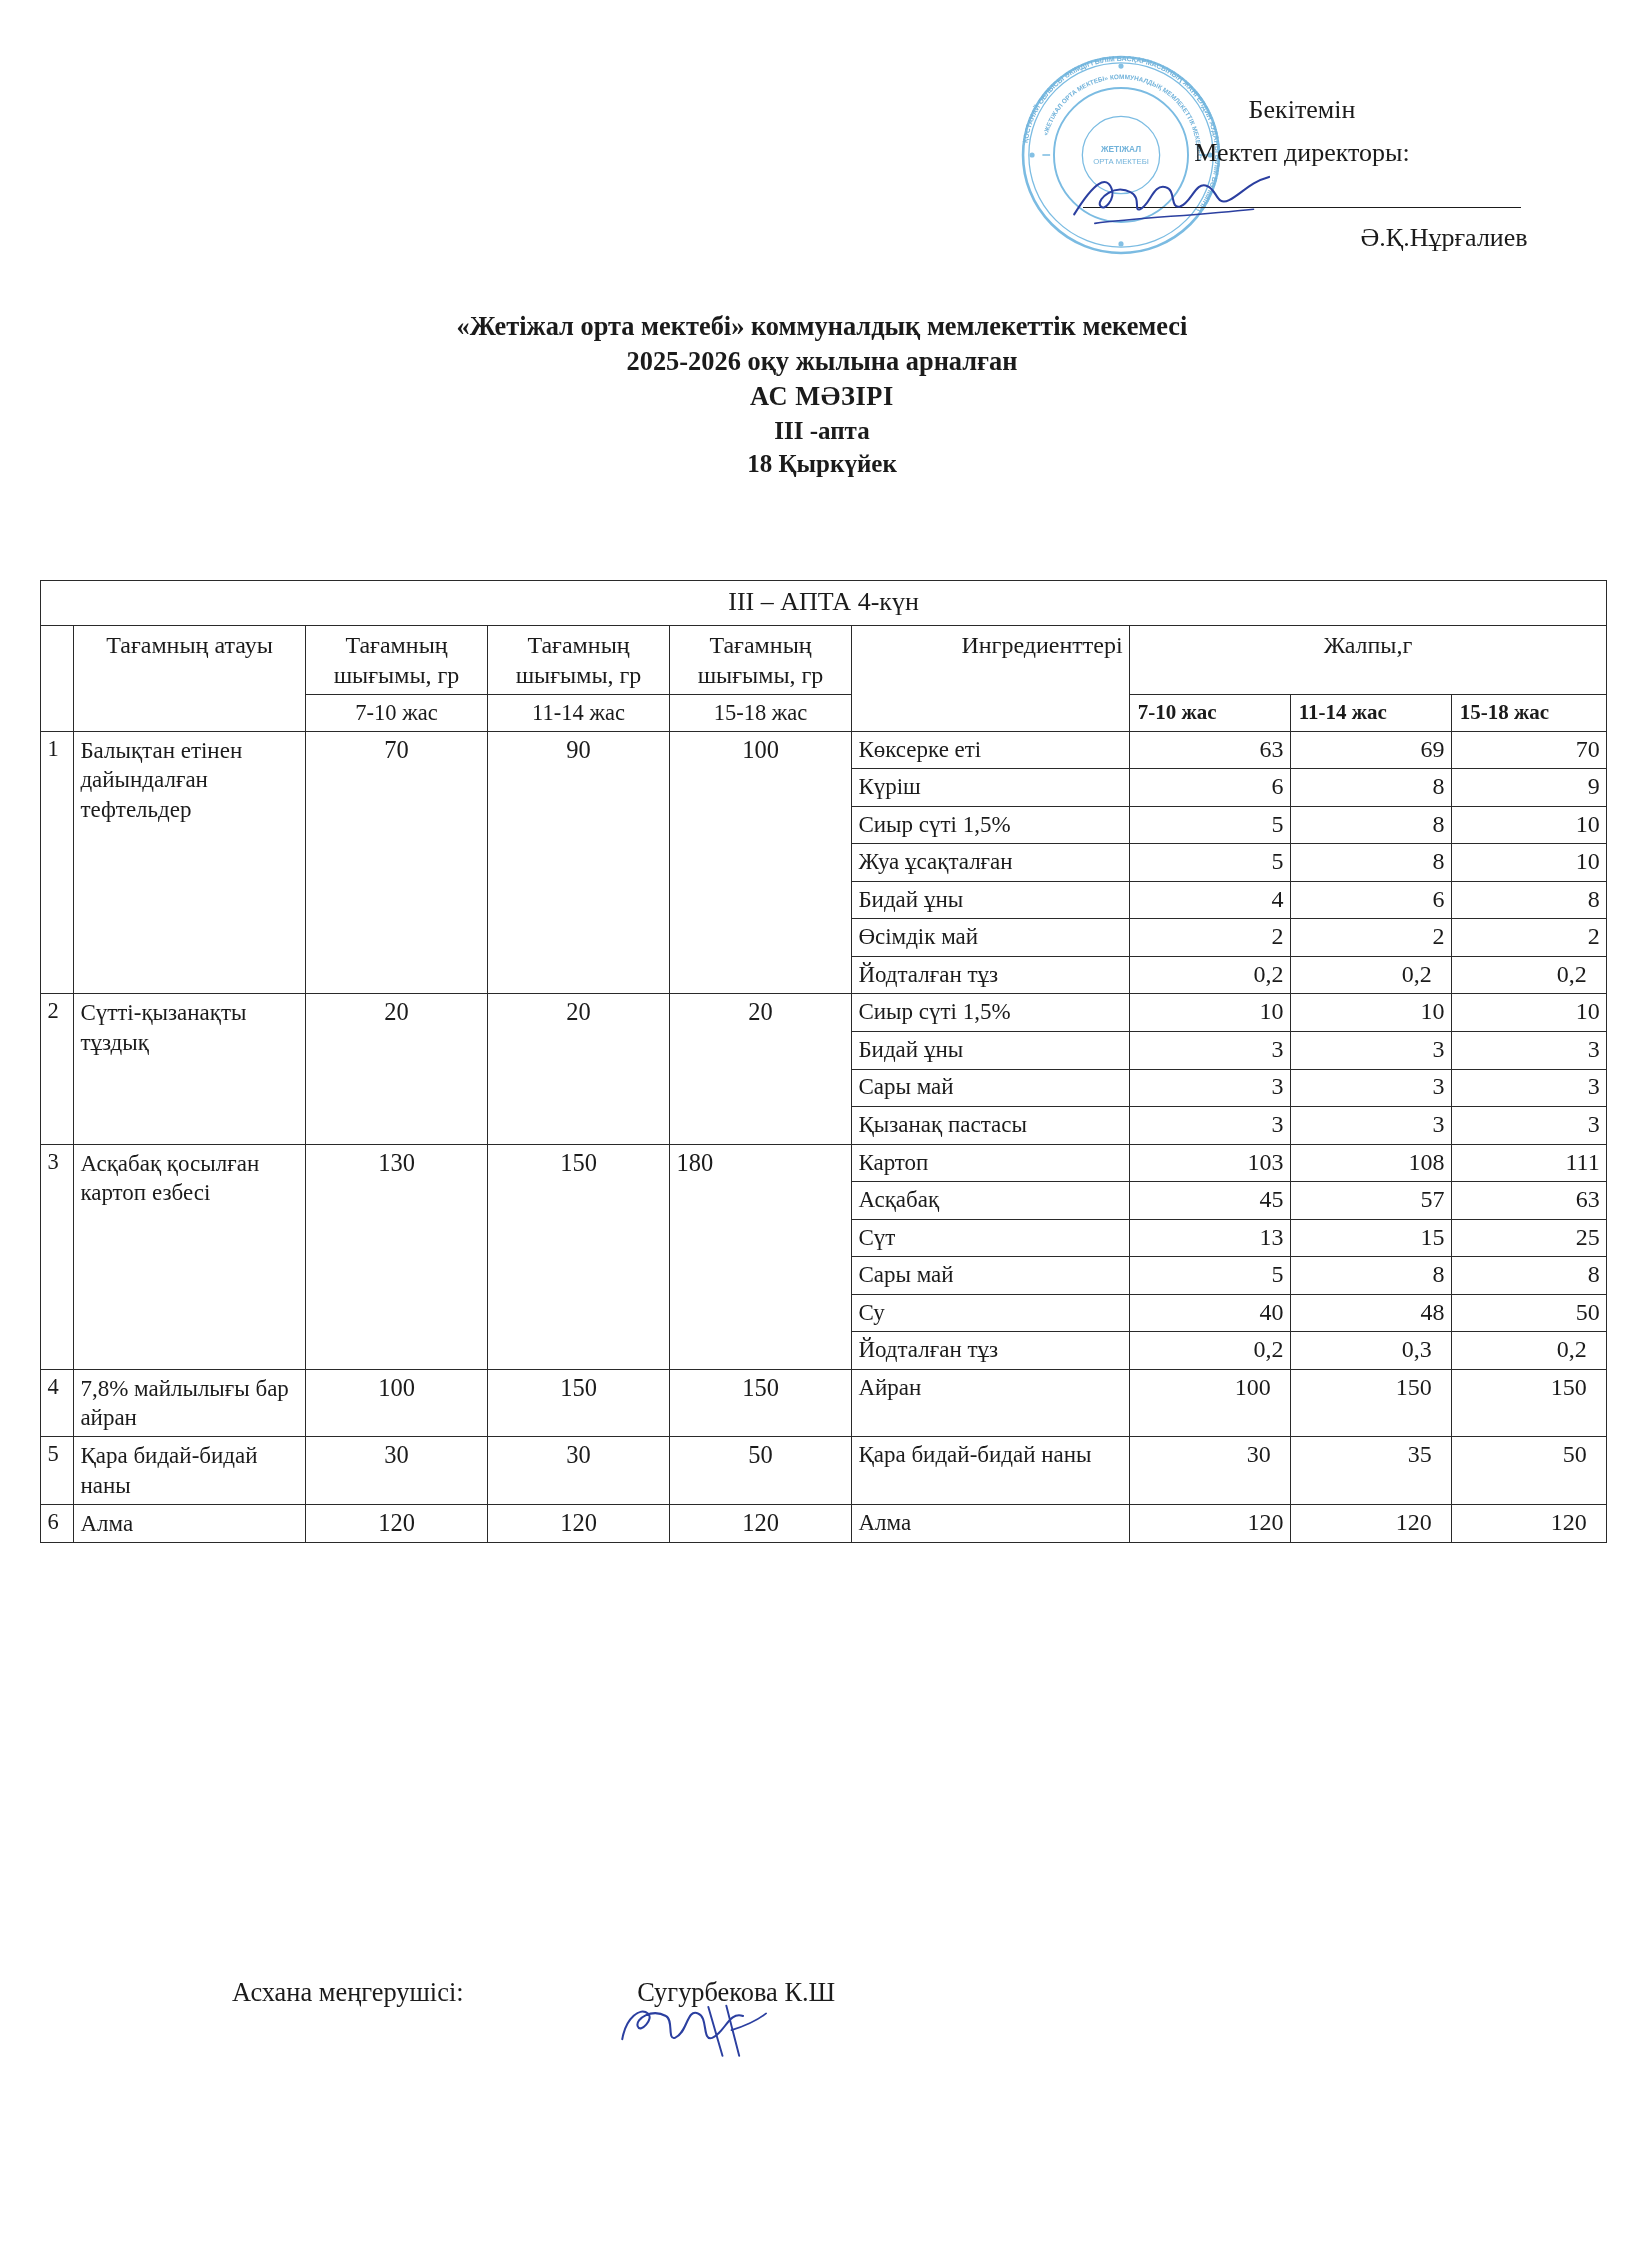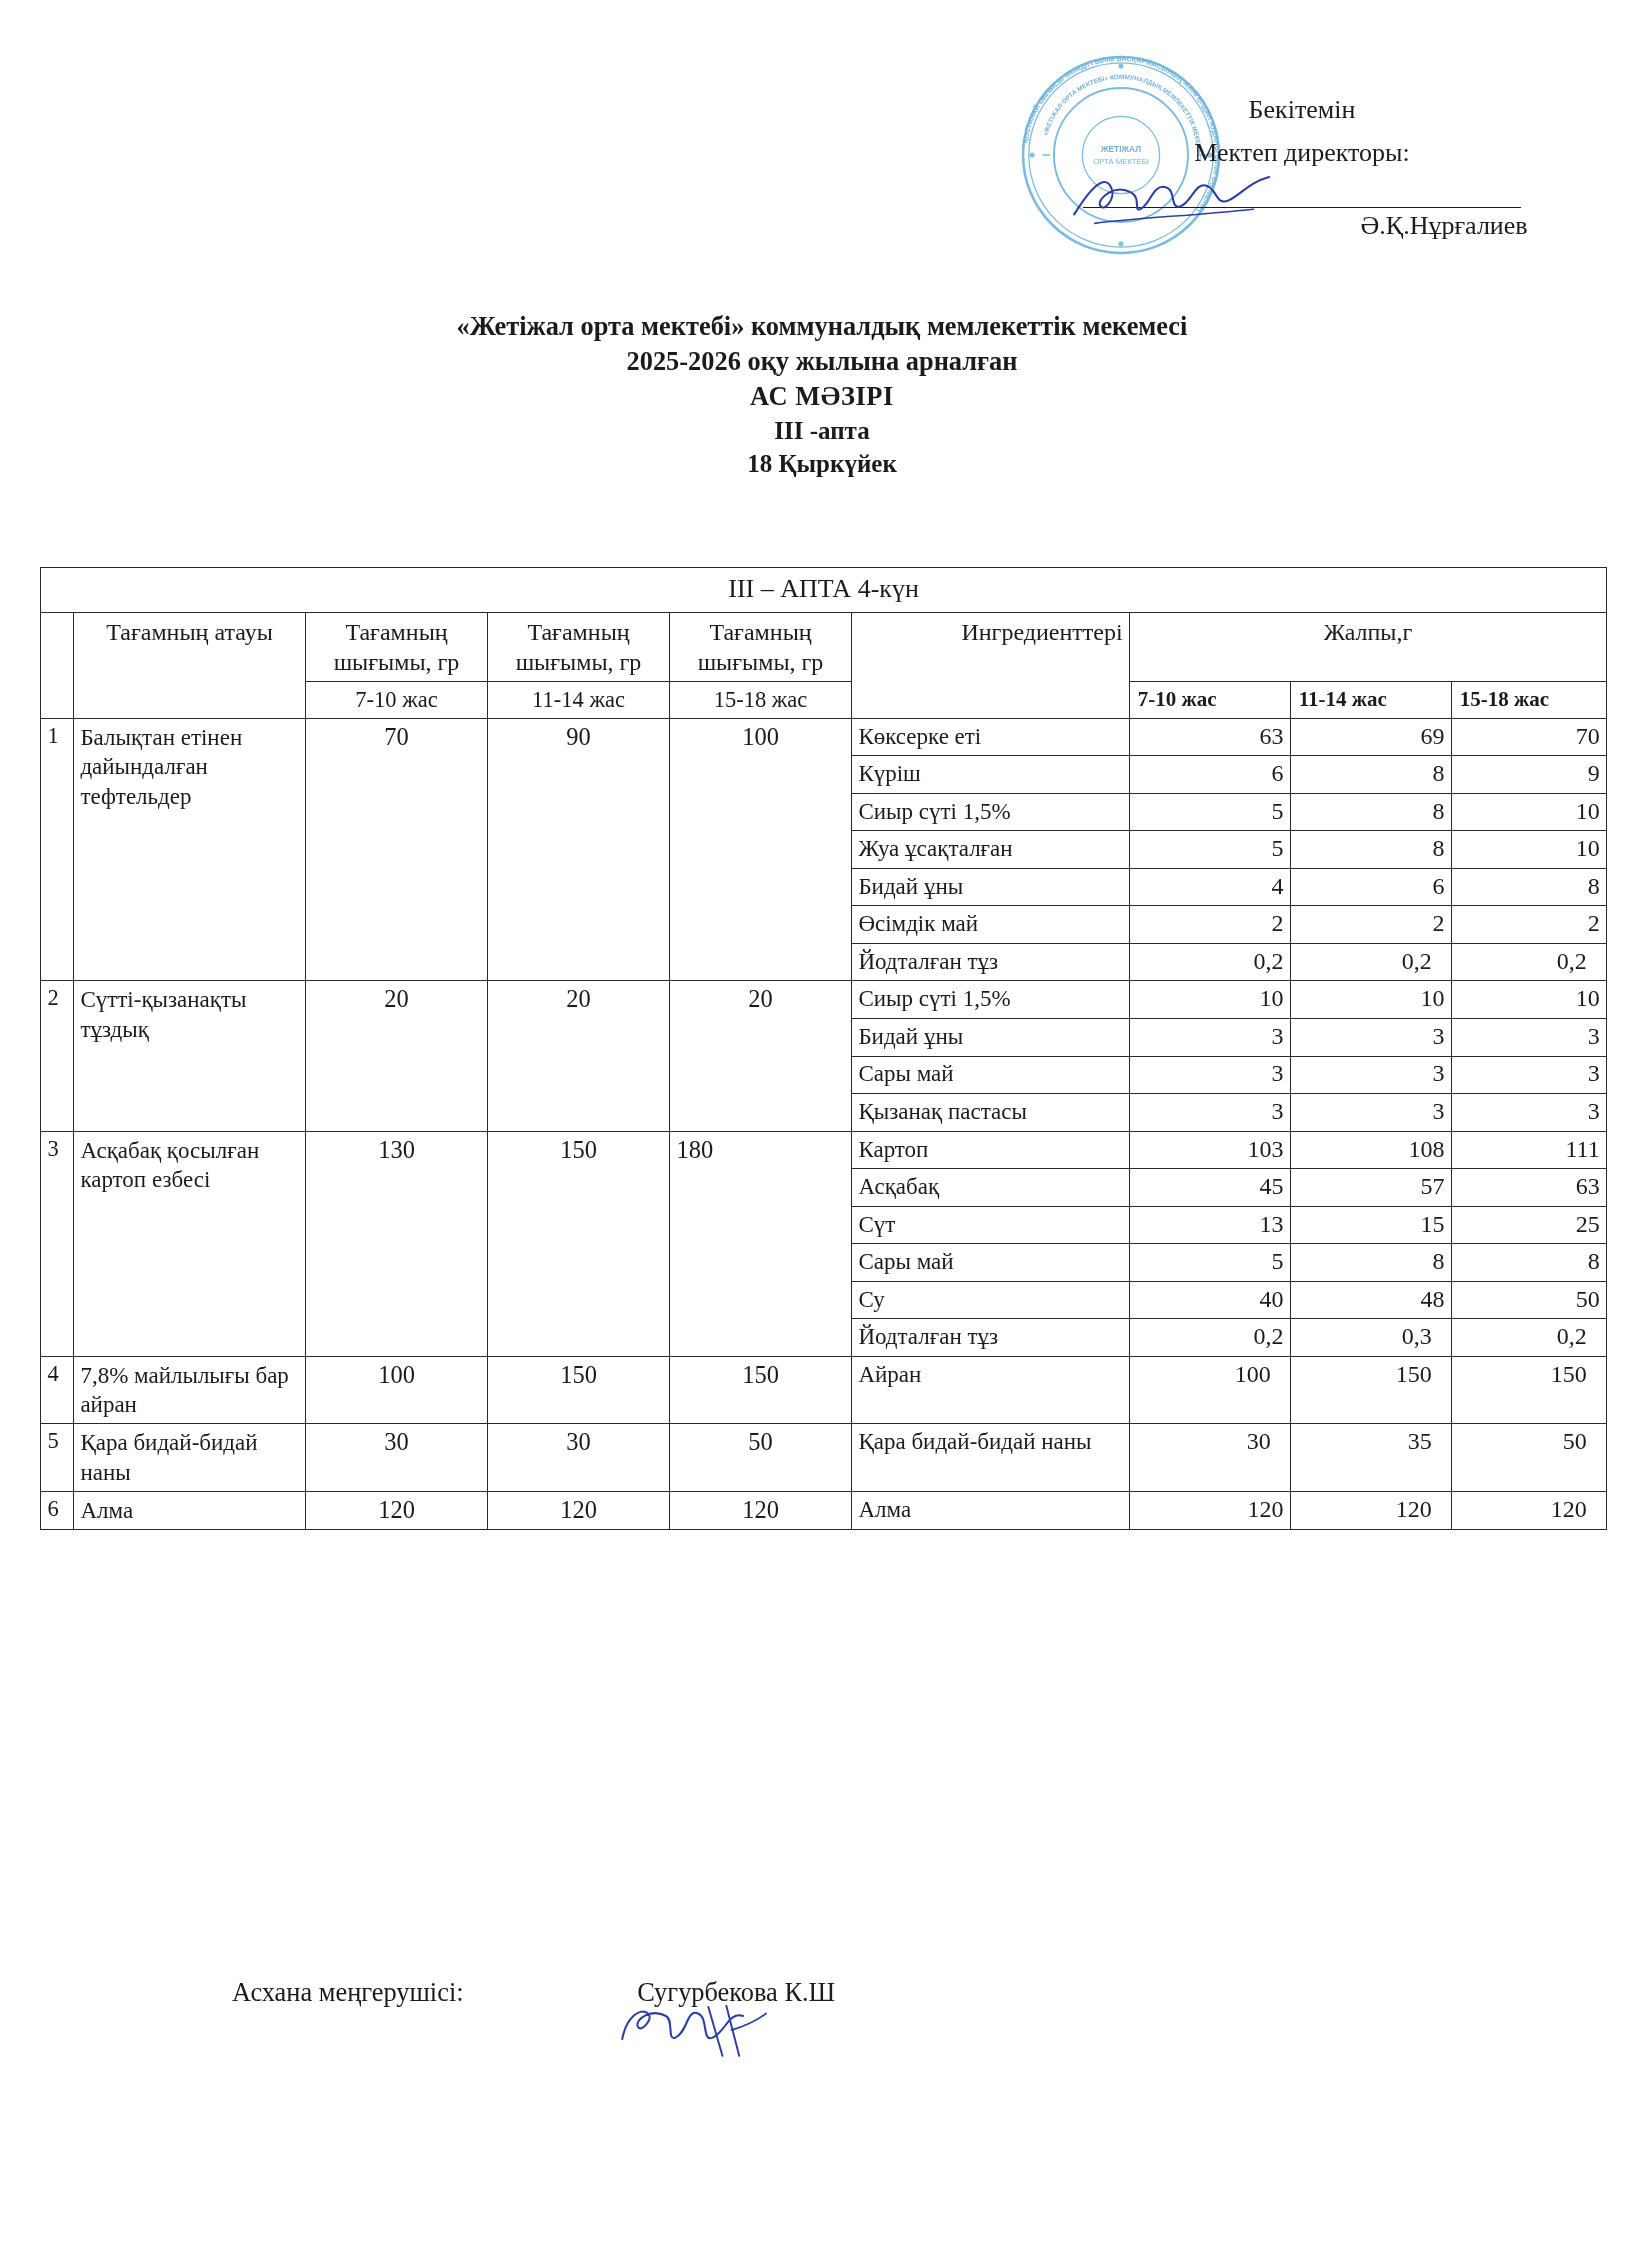--- a/index.html
+++ b/index.html
@@ -38,21 +38,21 @@
   .approval .sign-line {
     display: block;
     border-bottom: 1.3px solid #1b1b1b;
     height: 37px;
     margin: 0 13px;
   }
   .approval .director-name {
     display: block;
     text-align: right;
     padding-right: 6.4px;
-    margin-top: 0;
+    margin-top: 12px;
   }
 
   
   .stamp {
     position: absolute;
     top: 39px;
     left: 1005px;
     width: 232px;
     height: 232px;
     z-index: 1;
@@ -80,21 +80,21 @@
   }
   .titles .t1 { font-size: 26.4px; }
   .titles .t2 { font-size: 26.4px; }
   .titles .t3 { font-size: 26.4px; letter-spacing: 0.6px; }
   .titles .t4 { font-size: 25px; }
   .titles .t5 { font-size: 25px; }
 
   
   table.menu {
     position: absolute;
-    top: 567px;
+    top: 580px;
     left: 40px;
     width: 1565px;
     border-collapse: collapse;
     font-size: 23px;
     table-layout: fixed;
   }
   table.menu td, table.menu th {
     border: 1.3px solid #2a2a2a;
     padding: 3.9px 6.4px;
     vertical-align: top;

